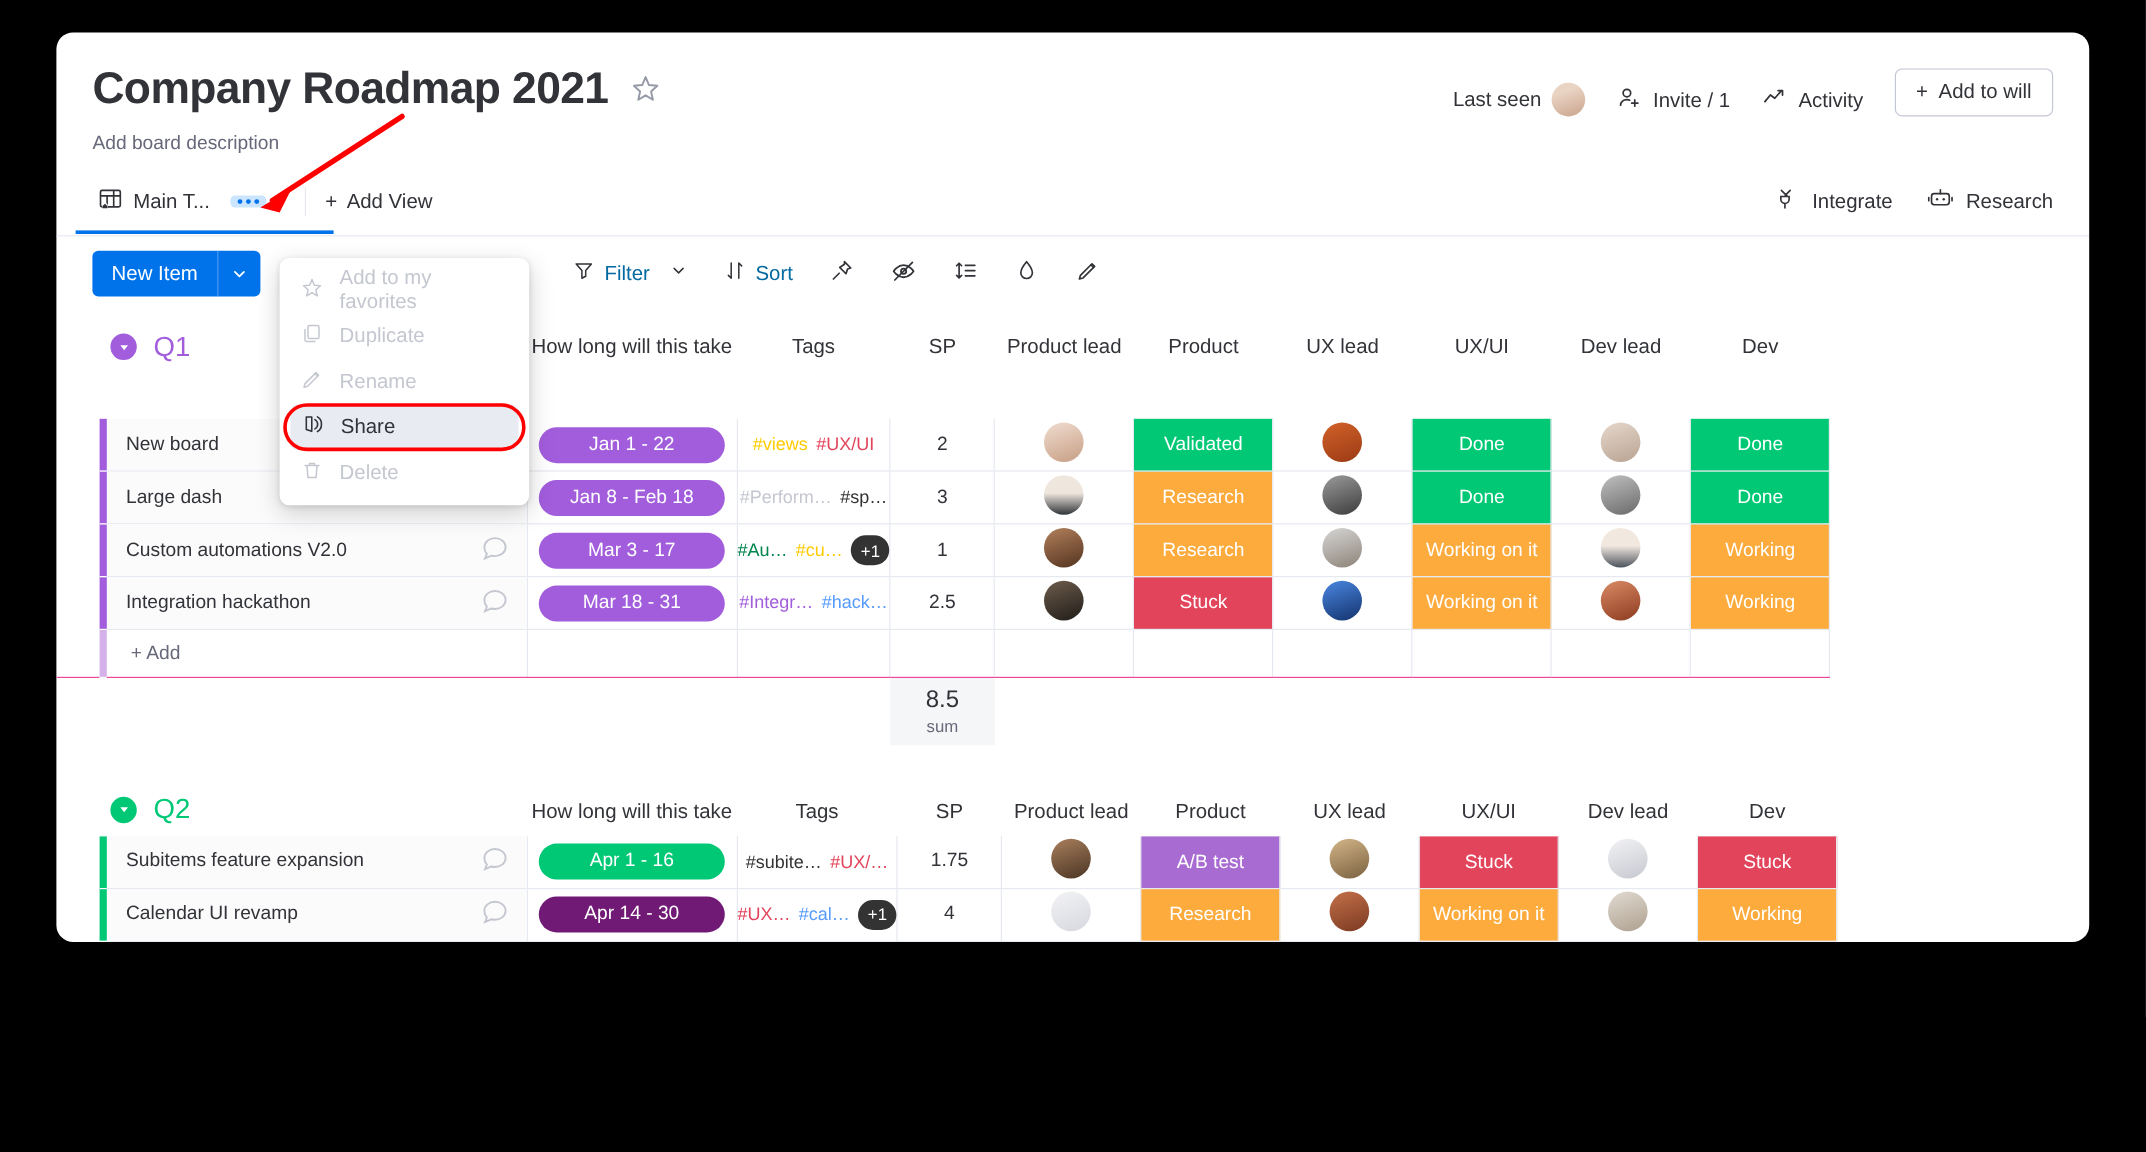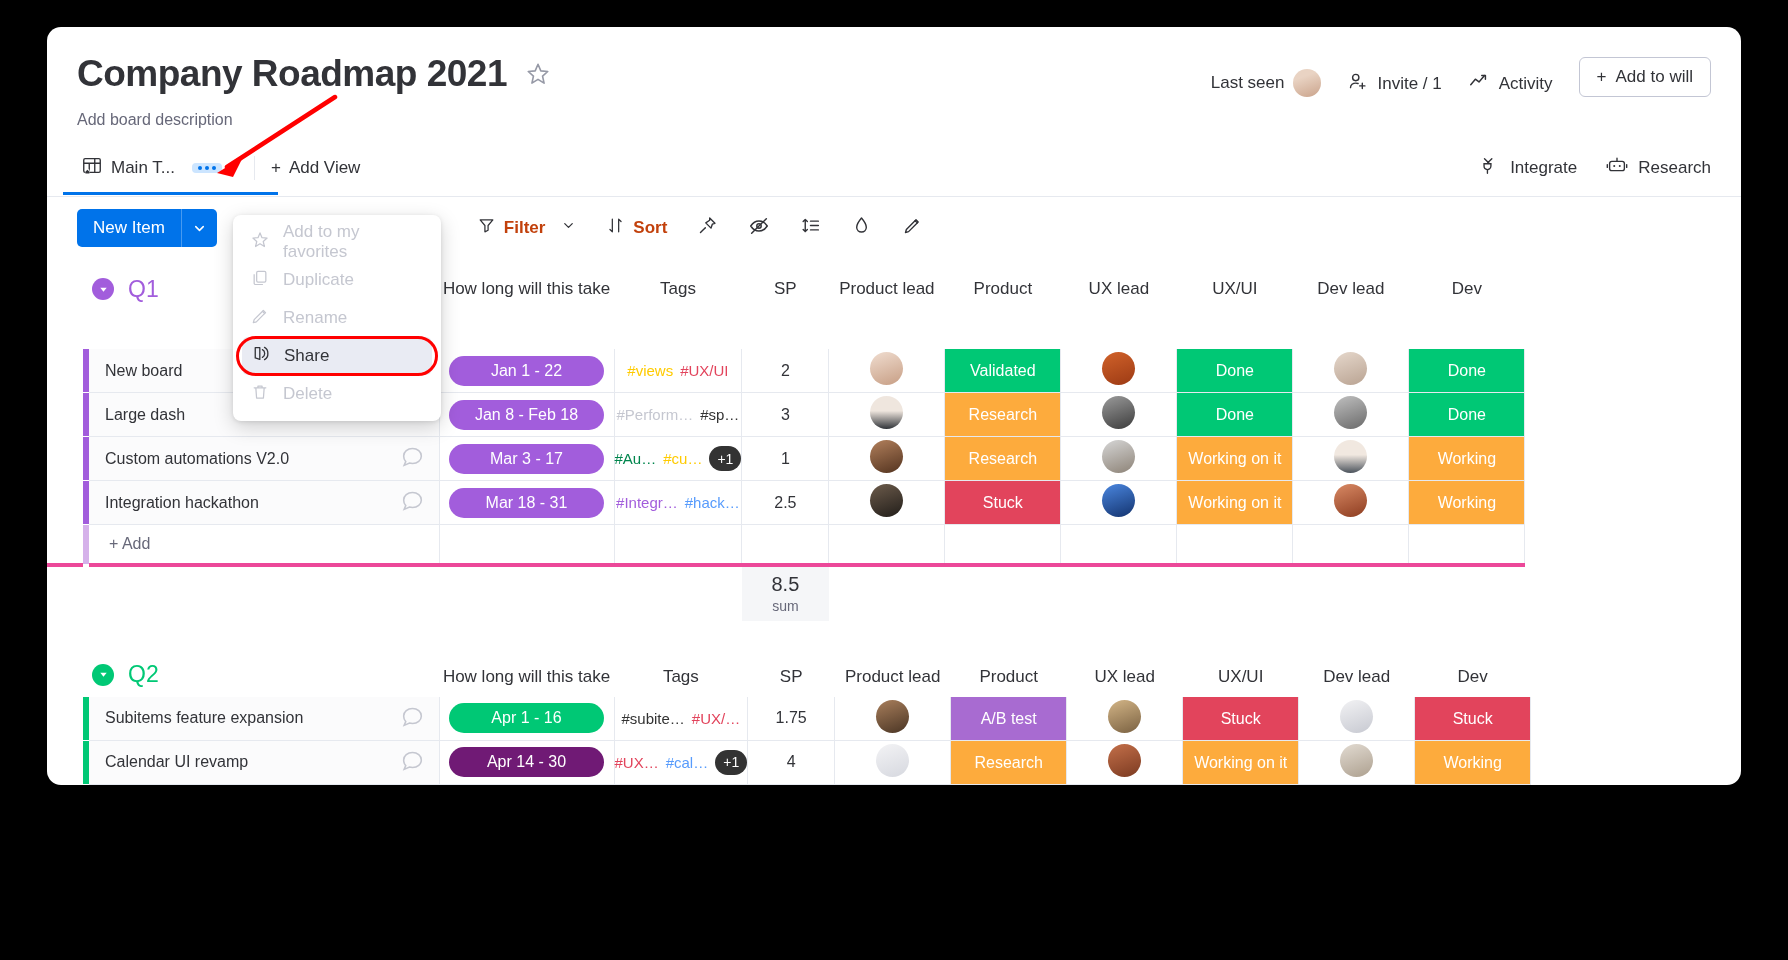--- a/index.html
+++ b/index.html
@@ -140,25 +140,24 @@
     flex: none;
   }
   .newitem .lbl { padding: 9px 16px; font-size: 17px; }
   .newitem .arw {
     width: 36px;
     border-left: 1px solid rgba(255,255,255,.28);
     display: flex; align-items: center; justify-content: center;
   }
   .tb-item {
     display: flex; align-items: center; gap: 8px;
-    font-size: 17px; color: #c2410c;
+    font-size: 17px; color: #0369a1;
     margin-left: 30px;
     cursor: pointer;
     white-space: nowrap;
-    font-weight: bold;
   }
 
   
   .board-body { padding: 0 0 0 0; position: relative; }
   .group { margin-top: 10px; }
   .group-title-row {
     display: flex; align-items: center;
     height: 40px;
     padding-left: 30px;
     margin-left: 15px;
@@ -222,21 +221,21 @@
     height: 43px; line-height: 43px;
     text-align: center;
   }
   .tagwrap { display:flex; align-items:center; justify-content:center; gap:7px; font-size:15px; }
   .tag-plus {
     background:#333; color:#fff; border-radius:13px;
     font-size:14px; padding: 4px 8px; line-height: 1;
     display:inline-flex; align-items:center; justify-content:center;
     min-width: 30px; height: 25px;
   }
-  .add-row td { border-bottom: 4px solid #ec4899; height: 40px; }
+  .add-row td { border-bottom: 1px solid #ec4899; height: 40px; }
   .add-row .addtxt { text-align:left; padding-left: 20px; font-size: 16px; color: #676879; }
   .sumbox {
     background: #f5f6f8;
     text-align: center;
     padding: 8px 0 10px 0;
   }
   .sumbox .v { font-size: 20px; color: #323338; }
   .sumbox .l { font-size: 14px; color: #676879; margin-top: 2px; }
 
   

